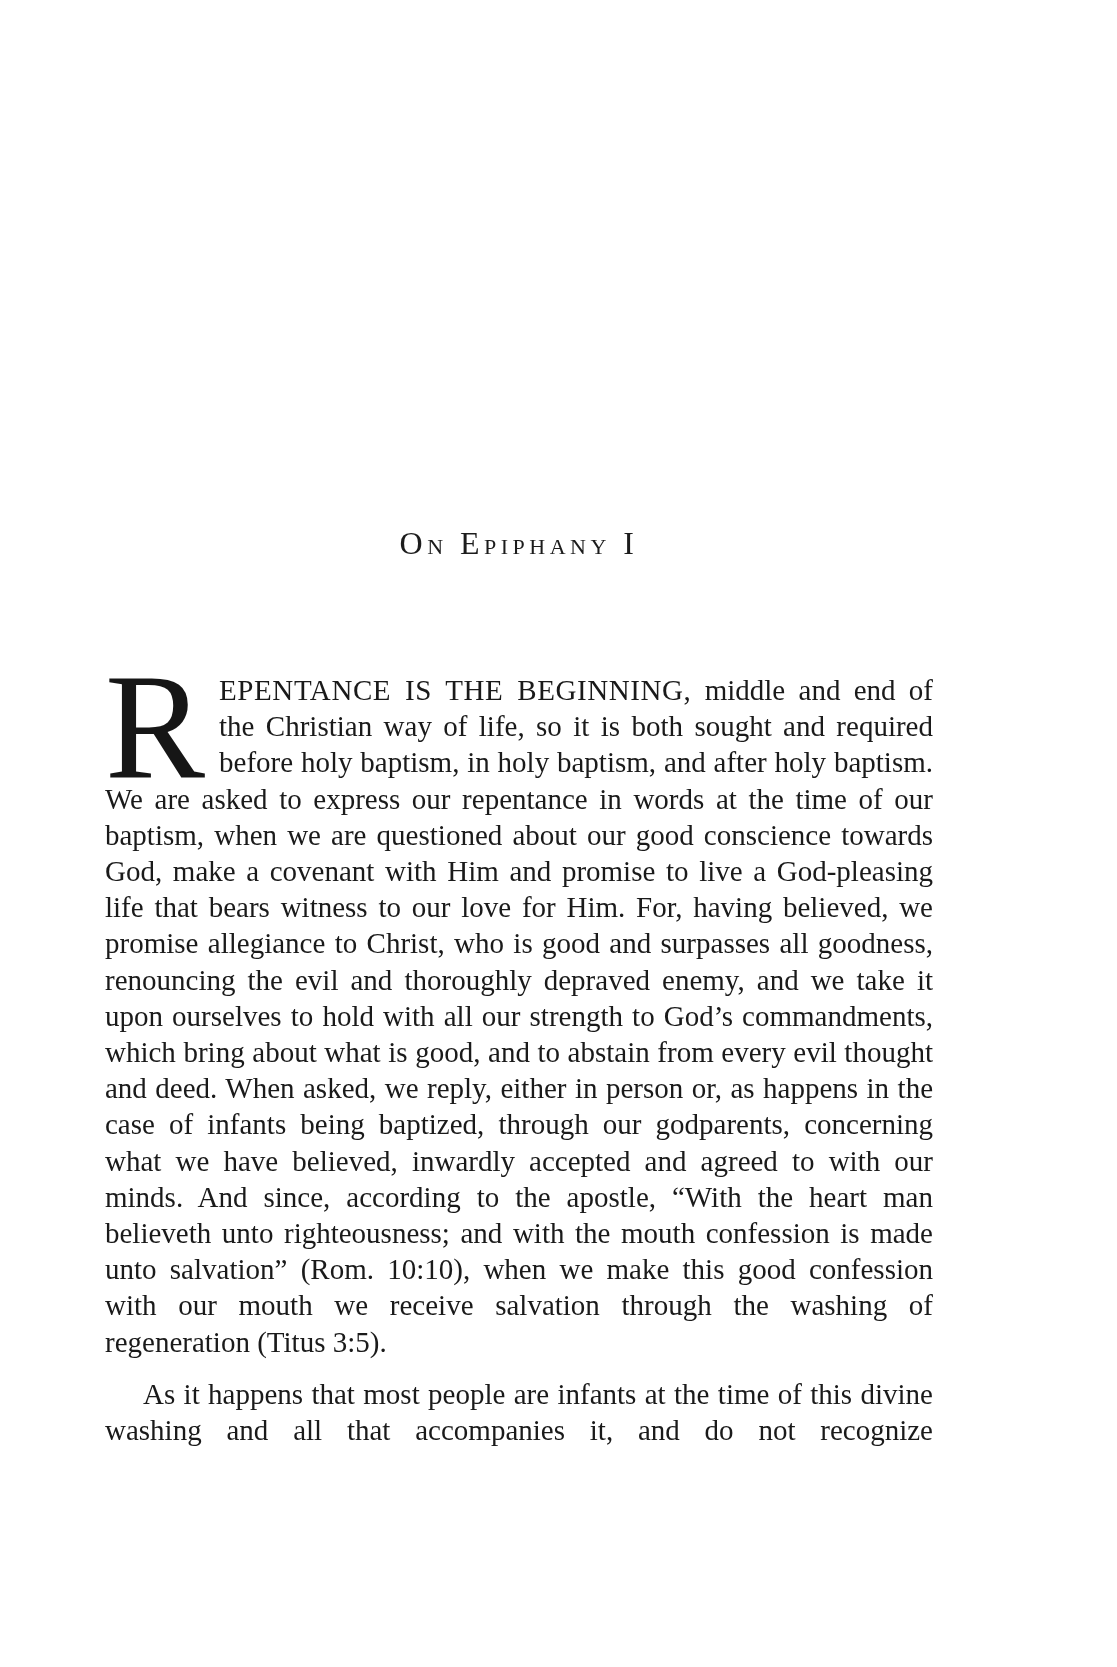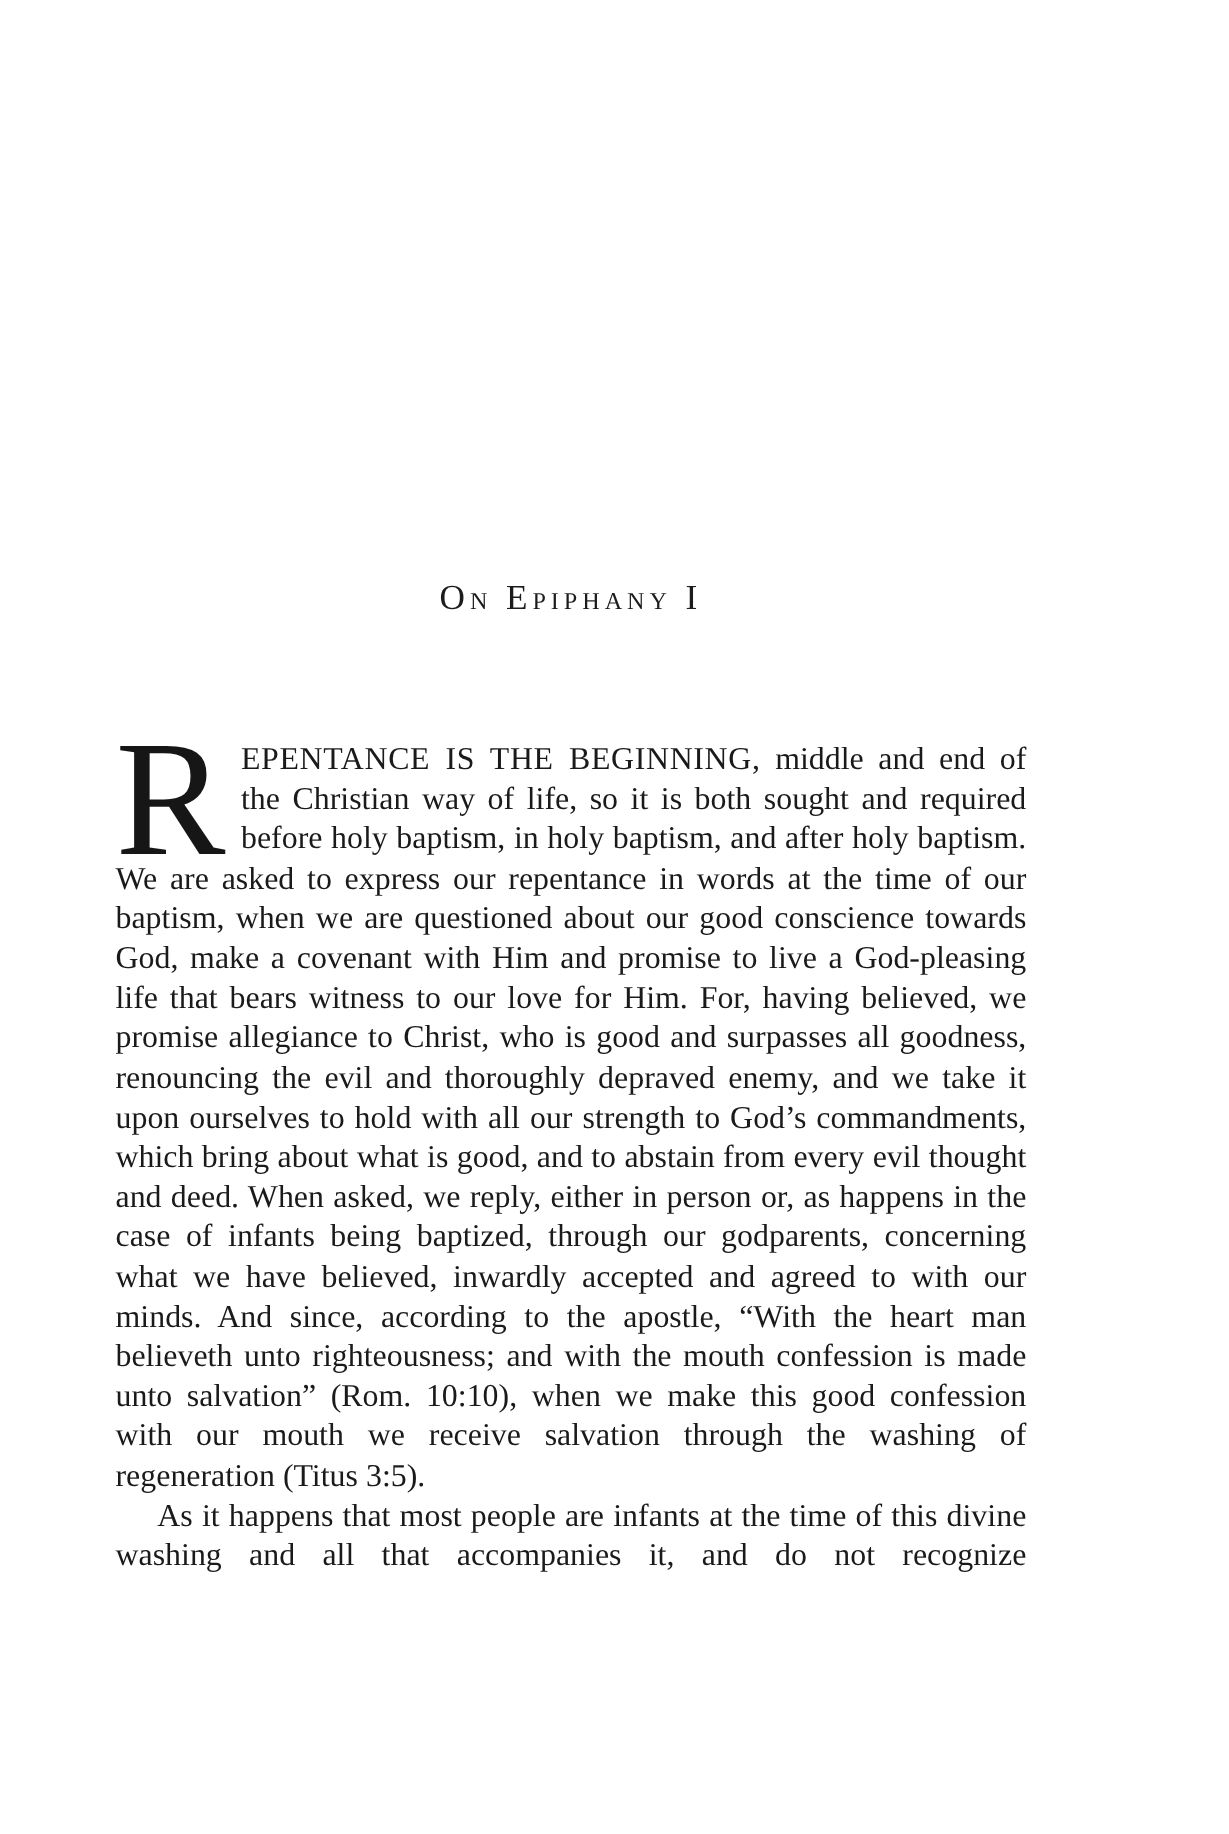--- a/index.html
+++ b/index.html
@@ -52,20 +52,21 @@
     height: 108px;
     padding-right: 14px;
     color: #161616;
   }
   .lead-caps {
     letter-spacing: 0.02em;
   }
   .para.indent {
     text-indent: 38px;
     text-align-last: justify;
+    margin-top: 16px;
   }
 </style>
 </head>
 <body>
 
 <div class="page">
   <h1 class="chapter-title">On Epiphany I</h1>
 
   <div class="body-text">
     <p class="para first">

